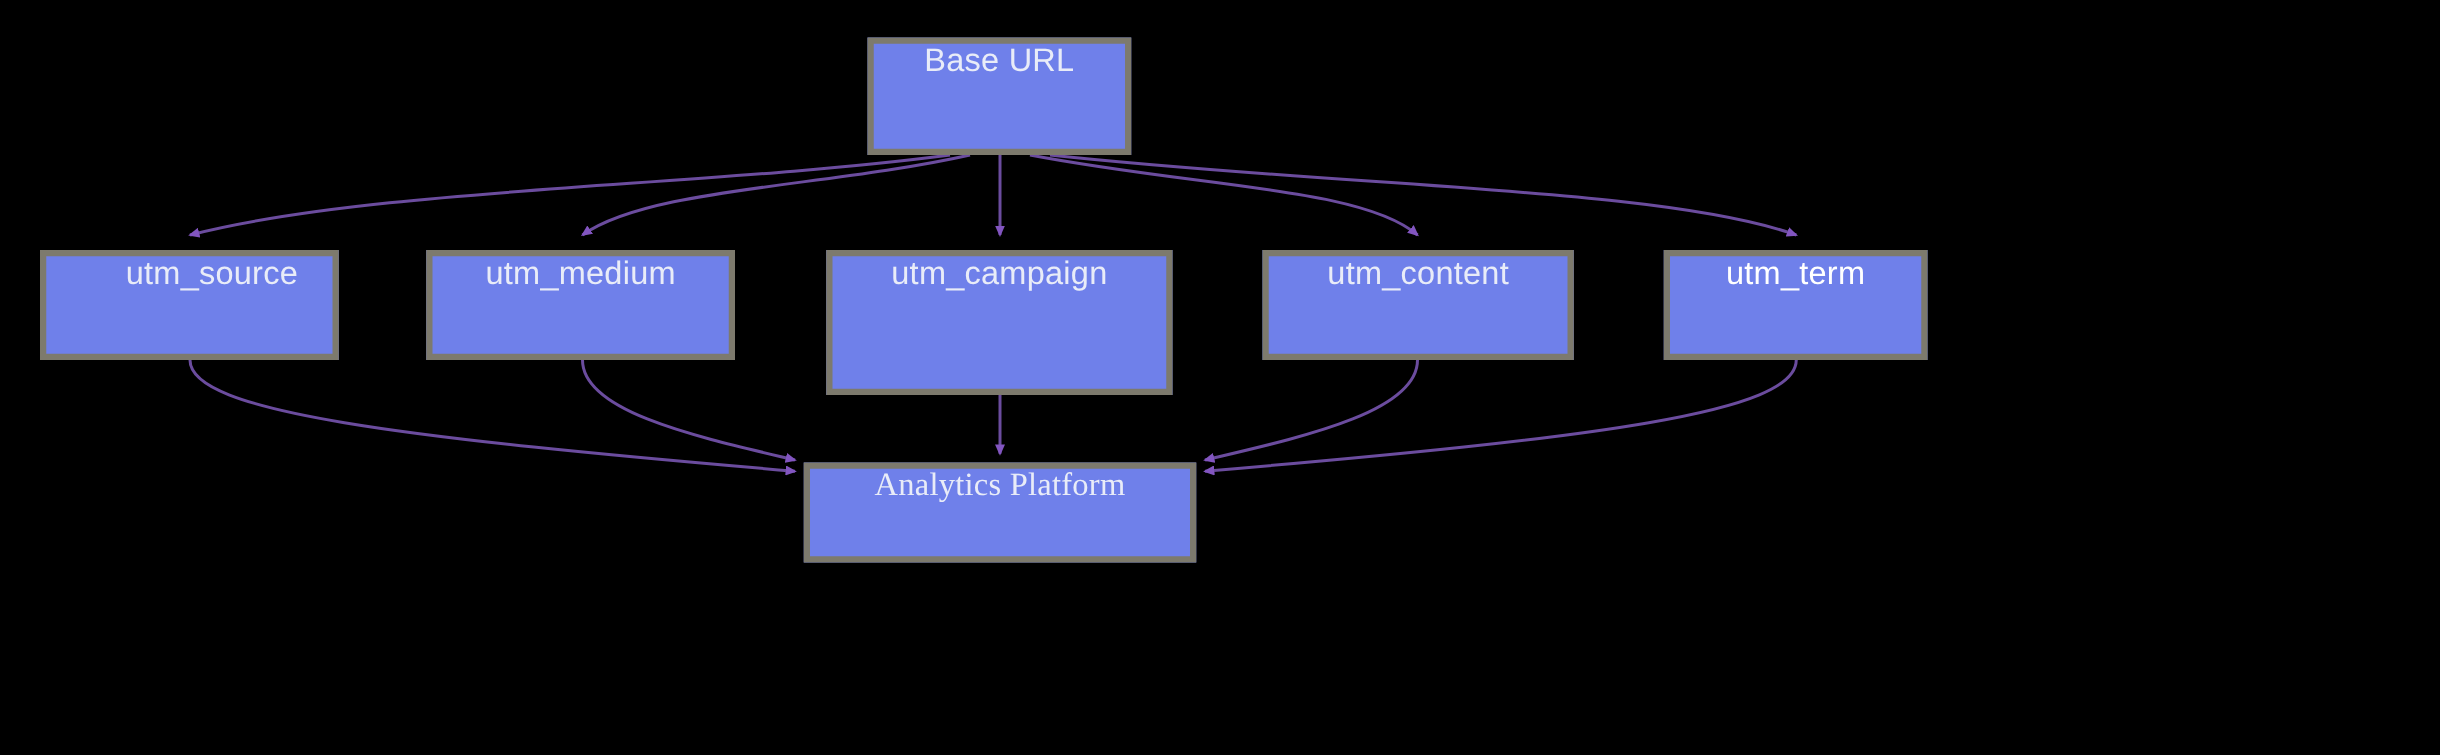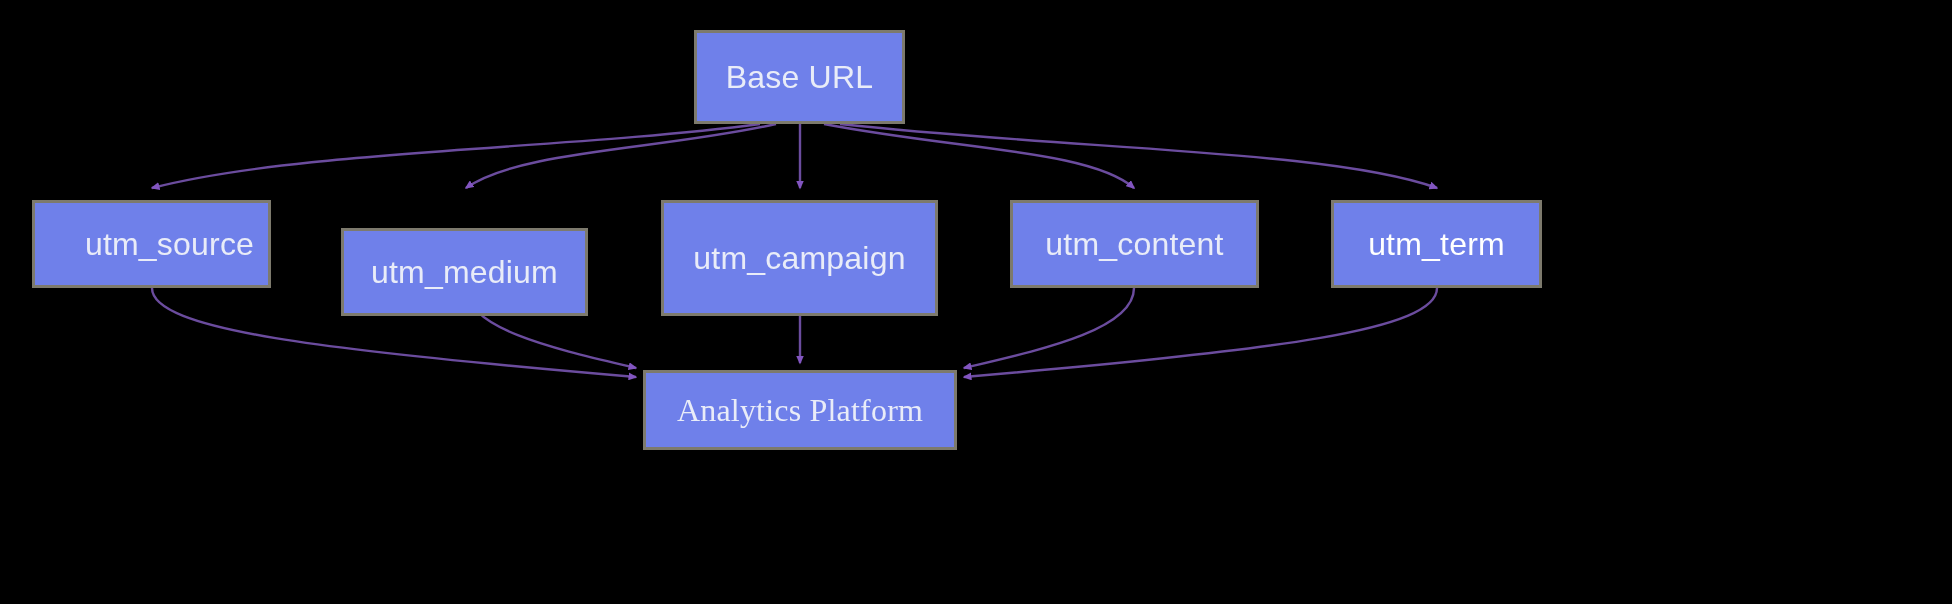--- a/index.html
+++ b/index.html
@@ -25,26 +25,26 @@
     left: 0;
     top: 0;
     width: 1952px;
     height: 604px;
     pointer-events: none;
   }
   .node {
     position: absolute;
     box-sizing: border-box;
     background: #6f80ea;
-    border: 3px solid #701a75;
+    border: 5px solid #701a75;
     display: flex;
-    align-items: center;
+    align-items: flex-start;
     justify-content: center;
     color: #e9ecf8;
-    font-size: 32px;
+    font-size: 26px;
     font-weight: 400;
     letter-spacing: 0.2px;
     line-height: 1;
     white-space: nowrap;
     z-index: 5;
   }
   .node-label {
     display: block;
     text-align: center;
   }
@@ -74,21 +74,21 @@
       </g>
   </svg>
 
   <div id="node-group">
       <div class="node" style="left: 694px; top: 30px; width: 211px; height: 94px; background: rgb(111, 128, 234); border-color: rgb(125, 122, 109); color: rgb(233, 236, 248);">
         <span class="node-label">Base URL</span>
       </div>
       <div class="node" style="left: 32px; top: 200px; width: 239px; height: 88px; background: rgb(111, 128, 234); border-color: rgb(125, 122, 109); color: rgb(233, 236, 248); padding-left: 36px;">
         <span class="node-label">utm_source</span>
       </div>
-      <div class="node" style="left: 341px; top: 200px; width: 247px; height: 88px; background: rgb(111, 128, 234); border-color: rgb(125, 122, 109); color: rgb(233, 236, 248); margin-top: 28px;">
+      <div class="node" style="left: 341px; top: 200px; width: 247px; height: 88px; background: rgb(111, 128, 234); border-color: rgb(125, 122, 109); color: rgb(233, 236, 248);">
         <span class="node-label">utm_medium</span>
       </div>
       <div class="node" style="left: 661px; top: 200px; width: 277px; height: 116px; background: rgb(111, 128, 234); border-color: rgb(125, 122, 109); color: rgb(233, 236, 248);">
         <span class="node-label">utm_campaign</span>
       </div>
       <div class="node" style="left: 1010px; top: 200px; width: 249px; height: 88px; background: rgb(111, 128, 234); border-color: rgb(125, 122, 109); color: rgb(233, 236, 248);">
         <span class="node-label">utm_content</span>
       </div>
       <div class="node" style="left: 1331px; top: 200px; width: 211px; height: 88px; background: rgb(111, 128, 234); border-color: rgb(125, 122, 109); color: #ffffff;">
         <span class="node-label">utm_term</span>

